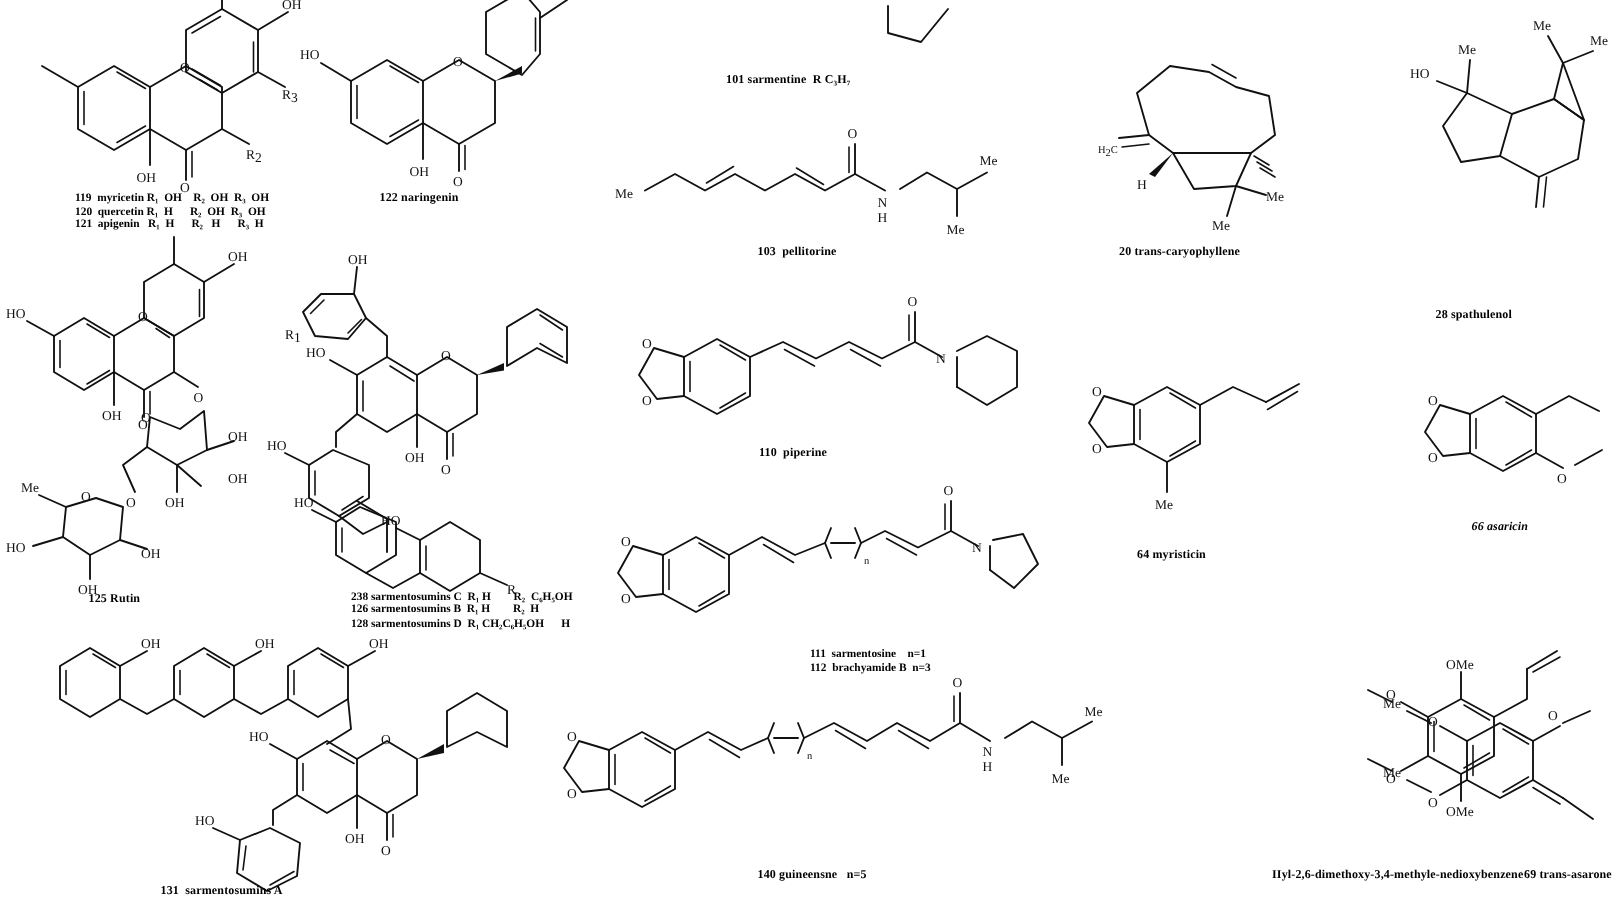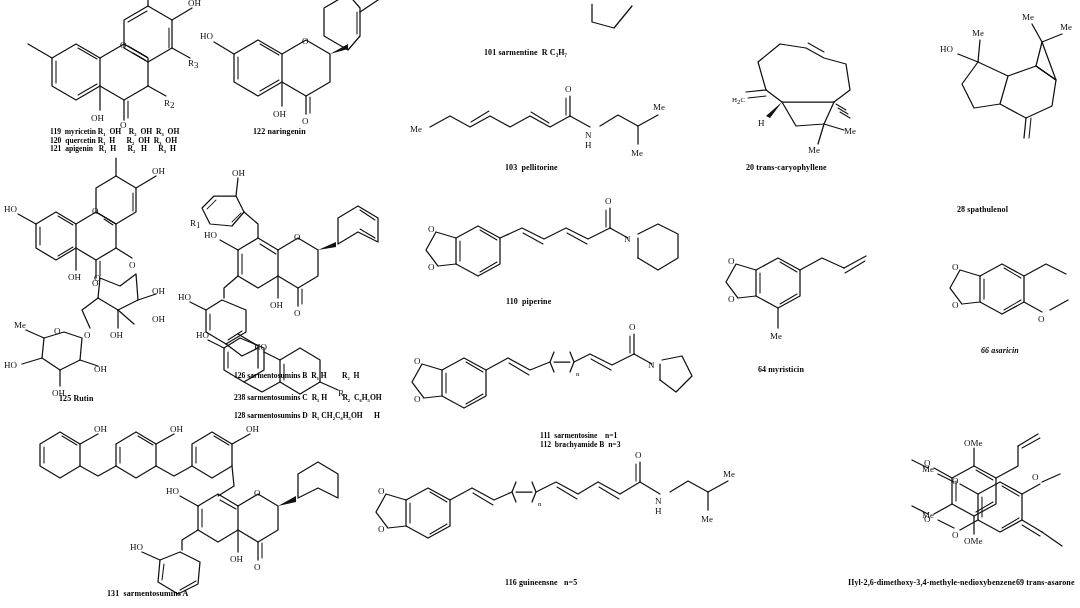--- a/index.html
+++ b/index.html
@@ -270,21 +270,21 @@
 
     <path class="b" d="M52,202 L70,212 L88,202"></path>
     <path class="b" d="M88,202 L88,180 L108,168 L128,180 L128,202 L108,214 Z"></path>
     <path class="t" d="M92,184 L92,200"></path>
     <path class="b" d="M88,180 L72,172"></path>
     <text x="62" y="170">HO</text>
     <path class="b" d="M128,202 L146,210"></path>
     <text x="146" y="216">R</text>
   </svg>
 </div>
-<div class="capL" style="left:202px;top:372px;">126 sarmentosumins B  R₁ H        R₂  H</div>
+<div class="capL" style="left:202px;top:402px;">126 sarmentosumins B  R₁ H        R₂  H</div>
 <div class="capL" style="left:202px;top:393.5px;">238 sarmentosumins C  R₁ H        R₂  C₆H₅OH</div>
 <div class="capL" style="left:202px;top:412px;text-align:center;">128 sarmentosumins D  R₁ CH₂C₆H₅OH      H</div>
 
 <div class="panel" style="left:412px;top:208px;">
   <svg width="250" height="90" viewBox="0 0 250 90">
 
     <path class="b" d="M44,30 L44,56 L66,68 L88,56 L88,30 L66,18 Z"></path>
     <path class="t" d="M68,22 L85,32"></path>
     <path class="t" d="M85,54 L68,64"></path>
     <path class="t" d="M48,33 L48,53"></path>
@@ -458,21 +458,21 @@
     <text x="265" y="-12">O</text>
     <path class="b" d="M270,12 L290,24"></path>
     <text x="285" y="34">N</text>
     <text x="285" y="44">H</text>
     <path class="b" d="M300,22 L318,11 L338,22 L358,11"></path>
     <path class="b" d="M338,22 L338,40"></path>
     <text x="353" y="7">Me</text>
     <text x="331" y="52">Me</text>
   </svg>
 </div>
-<div class="cap" style="left:505px;top:578px;">116 guineensne   n=5</div>
+<div class="cap" style="left:505px;top:578px;">140 guineensne   n=5</div>
 
 <div class="panel" style="left:918px;top:452px;text-align:right;">
   <svg width="130" height="100" viewBox="0 0 130 100">
     <path class="b" d="M34,26 L34,52 L56,64 L78,52 L78,26 L56,14 Z"></path>
     <path class="t" d="M38,29 L38,49"></path>
     <path class="t" d="M58,18 L75,28"></path>
     <path class="t" d="M75,50 L58,60"></path>
 
     <path class="b" d="M56,14 L56,-4"></path>
     <text x="46" y="-6">OMe</text>

